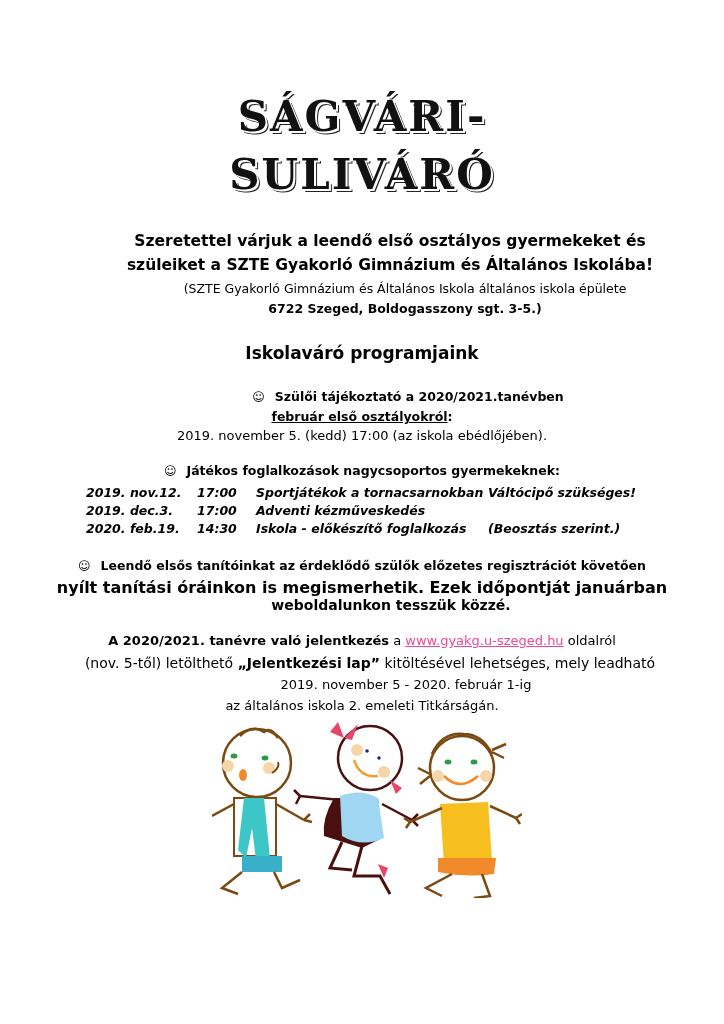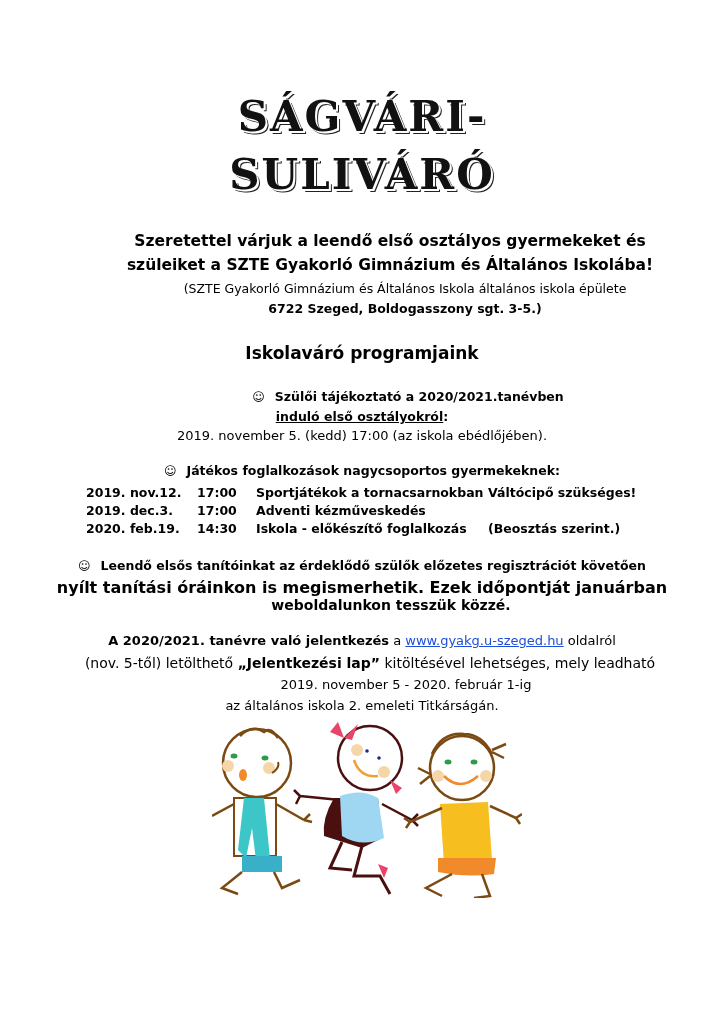--- a/index.html
+++ b/index.html
@@ -28,41 +28,41 @@
 
   #program-title { top: 343px; font-size: 17px; font-weight: bold; }
 
   #p1 { top: 389px; font-size: 12.5px; font-weight: bold; margin-left: 46px; }
   #p1b { top: 409px; font-size: 12.5px; font-weight: bold; }
   #p1b u { text-decoration: underline; }
   #p1c { top: 428px; font-size: 13px; }
 
   #games-head { top: 463px; font-size: 12.5px; font-weight: bold; }
 
-  .row { position: absolute; left: 0; width: 724px; height: 18px; font-size: 12.5px; font-weight: bold; white-space: nowrap; }
+  .row { position: absolute; left: 0; width: 724px; height: 18px; font-size: 12.5px; font-weight: bold; white-space: nowrap; font-style: italic; }
   .row span { position: absolute; top: 0; }
   .row .date { left: 86px; }
   .row .time { left: 197px; }
   .row .act { left: 256px; }
   .row .note { left: 488px; }
   #row0 { top: 485px; }
   #row1 { top: 503px; }
   #row2 { top: 521px; }
 
   .smile { font-weight: normal; display: inline-block; margin-right: 10px; font-size: 12px; }
 
   #l1 { top: 558px; font-size: 12.5px; font-weight: bold; }
   #l2 { top: 578px; font-size: 16px; font-weight: bold; }
   #l3 { top: 597px; font-size: 14px; font-weight: bold; margin-left: 29px; }
 
   #reg1 { top: 633px; font-size: 13px; }
   #reg2 { top: 655px; font-size: 14px; padding-left: 8px; }
   #reg3 { top: 677px; font-size: 13px; font-weight: normal; padding-left: 44px; }
   #reg4 { top: 698px; font-size: 13px; }
-  a.link { color: #1d4ed8; text-decoration: underline; }
+  a.link { color: #ec4899; text-decoration: underline; }
 
   #kids { position: absolute; left: 212px; top: 718px; width: 310px; height: 180px; }
 </style>
 </head>
 <body>
 
 <div class="page">
 
   <div id="t1" class="title-line">SÁGVÁRI-</div>
   <div id="t2" class="title-line">SULIVÁRÓ</div>
@@ -71,21 +71,21 @@
   <div id="intro2" class="c intro">szüleiket a SZTE Gyakorló Gimnázium és Általános Iskolába!</div>
   <div id="addr1" class="c small">(SZTE Gyakorló Gimnázium és Általános Iskola általános iskola épülete</div>
   <div id="addr2" class="c small bold">6722 Szeged, Boldogasszony sgt. 3-5.)</div>
 
   <div id="program-title" class="c">Iskolaváró programjaink</div>
 
   <div id="p1" class="c">
     <span class="smile">☺</span><span>Szülői tájékoztató a 2020/2021.tanévben</span>
   </div>
   <div id="p1b" class="c">
-    <u>induló első osztályokról</u><span>:</span>
+    <u>február első osztályokról</u><span>:</span>
   </div>
   <div id="p1c" class="c">2019. november 5. (kedd) 17:00 (az iskola ebédlőjében).</div>
 
   <div id="games-head" class="c">
     <span class="smile">☺</span><span>Játékos foglalkozások nagycsoportos gyermekeknek:</span>
   </div>
 
   <div id="row0" class="row">
     <span class="date">2019. nov.12.</span>
     <span class="time">17:00</span>

